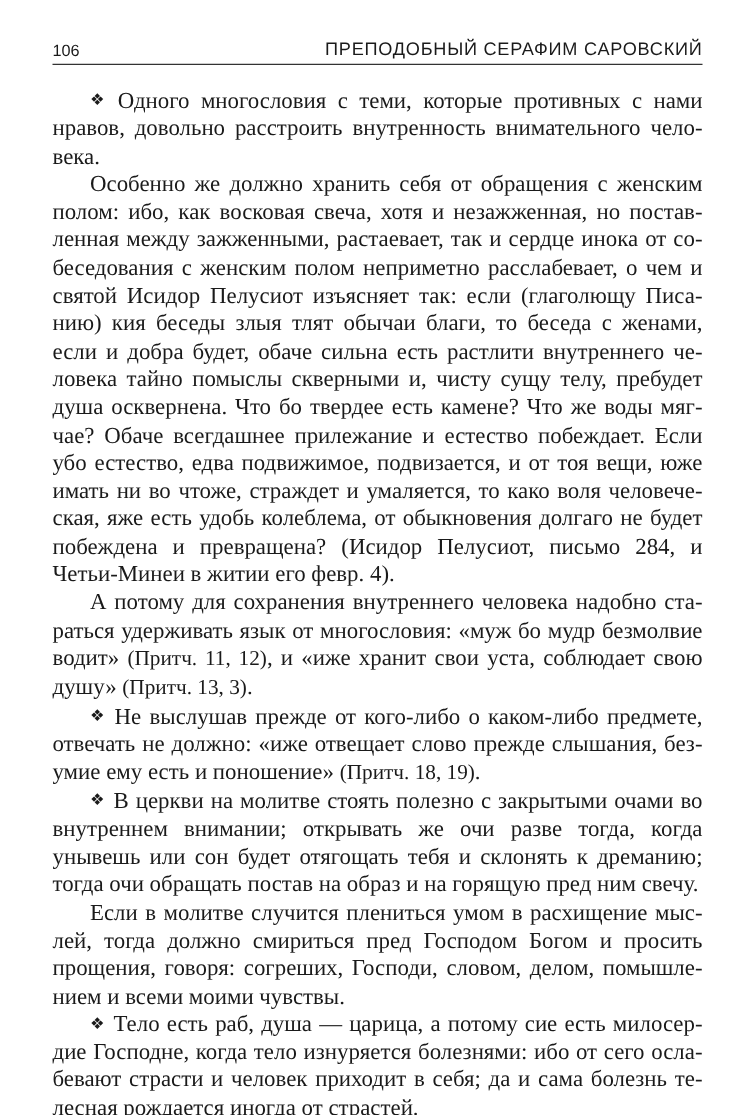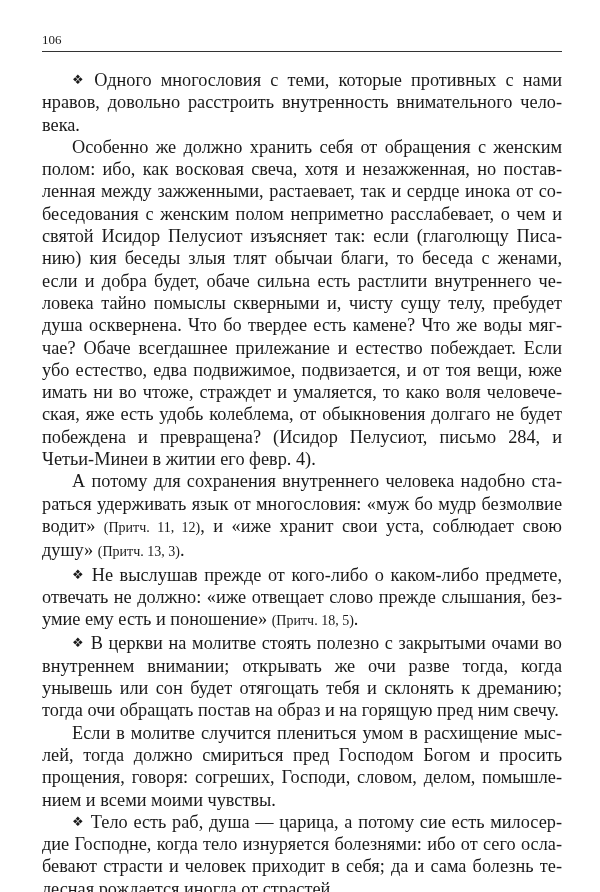--- a/index.html
+++ b/index.html
@@ -1,37 +1,38 @@
 <!DOCTYPE html>
 <html><head>
 <meta charset="utf-8">
 <style>
   html, body { margin:0; padding:0; background:#ffffff; }
   body { width:600px; height:892px; position:relative; overflow:hidden; color:#1a1a1a; }
   .page { position:absolute; left:42px; top:28px; width:520px; }
   .running-head { display:flex; justify-content:space-between; align-items:flex-end;
-    font-family:Liberation Serif, serif; font-size:14px; height:20px;
+    font-family:Liberation Sans, sans-serif; font-size:14px; height:20px;
     border-bottom:1.5px solid #333; padding-bottom:3px; }
   .running-head .num { font-size:13px; }
   .running-head .title { font-size:14.5px; letter-spacing:0.6px; }
   .body { margin-top:17px; font-family:"Liberation Serif", serif; font-size:18.3px;
     line-height:22.3px; text-align:justify; hyphens:manual; }
   .body p { margin:0; text-indent:30px; }
   .bullet { font-size:13px; vertical-align:2px; margin-right:6px; }
-  .ref { font-size:14px; }
+  .ref { font-size:17px; }
 </style>
 </head>
 <body>
 
 <div class="page">
   <div class="running-head">
     <span class="num">106</span>
+    <span class="title">ПРЕПОДОБНЫЙ СЕРАФИМ САРОВСКИЙ</span>
   </div>
   <div class="body" id="body">
       <p><span class="bullet">❖</span><span>Одного многословия с теми, которые противных с нами нравов, довольно расстроить внутренность внимательного чело­века.</span></p>
       <p><span>Особенно же должно хранить себя от обращения с женским полом: ибо, как восковая свеча, хотя и незажженная, но постав­ленная между зажженными, растаевает, так и сердце инока от со­беседования с женским полом неприметно расслабевает, о чем и святой Исидор Пелусиот изъясняет так: если (глаголющу Писа­нию) кия беседы злыя тлят обычаи благи, то беседа с женами, если и добра будет, обаче сильна есть растлити внутреннего че­ловека тайно помыслы скверными и, чисту сущу телу, пребудет душа осквернена. Что бо твердее есть камене? Что же воды мяг­чае? Обаче всегдашнее прилежание и естество побеждает. Если убо естество, едва подвижимое, подвизается, и от тоя вещи, юже имать ни во чтоже, страждет и умаляется, то како воля человече­ская, яже есть удобь колеблема, от обыкновения долгаго не будет побеждена и превращена? (Исидор Пелусиот, письмо 284, и Четьи-Минеи в житии его февр. 4).</span></p>
       <p><span>А потому для сохранения внутреннего человека надобно ста­раться удерживать язык от многословия: «муж бо мудр безмолвие водит» </span><span class="ref">(Притч. 11, 12)</span><span>, и «иже хранит свои уста, соблюдает свою душу» </span><span class="ref">(Притч. 13, 3)</span><span>.</span></p>
-      <p><span class="bullet">❖</span><span>Не выслушав прежде от кого-либо о каком-либо предмете, отвечать не должно: «иже отвещает слово прежде слышания, без­умие ему есть и поношение» </span><span class="ref">(Притч. 18, 5)</span><span>.</span></p>
+      <p><span class="bullet">❖</span><span>Не выслушав прежде от кого-либо о каком-либо предмете, отвечать не должно: «иже отвещает слово прежде слышания, без­умие ему есть и поношение» </span><span class="ref">(Притч. 18, 19)</span><span>.</span></p>
       <p><span class="bullet">❖</span><span>В церкви на молитве стоять полезно с закрытыми очами во внутреннем внимании; открывать же очи разве тогда, когда унывешь или сон будет отягощать тебя и склонять к дреманию; тогда очи обращать постав на образ и на горящую пред ним свечу.</span></p>
       <p><span>Если в молитве случится плениться умом в расхищение мыс­лей, тогда должно смириться пред Господом Богом и просить прощения, говоря: согреших, Господи, словом, делом, помышле­нием и всеми моими чувствы.</span></p>
       <p><span class="bullet">❖</span><span>Тело есть раб, душа — царица, а потому сие есть милосер­дие Господне, когда тело изнуряется болезнями: ибо от сего осла­бевают страсти и человек приходит в себя; да и сама болезнь те­лесная рождается иногда от страстей.</span></p>
     </div>
 </div>
 
 </body></html>

